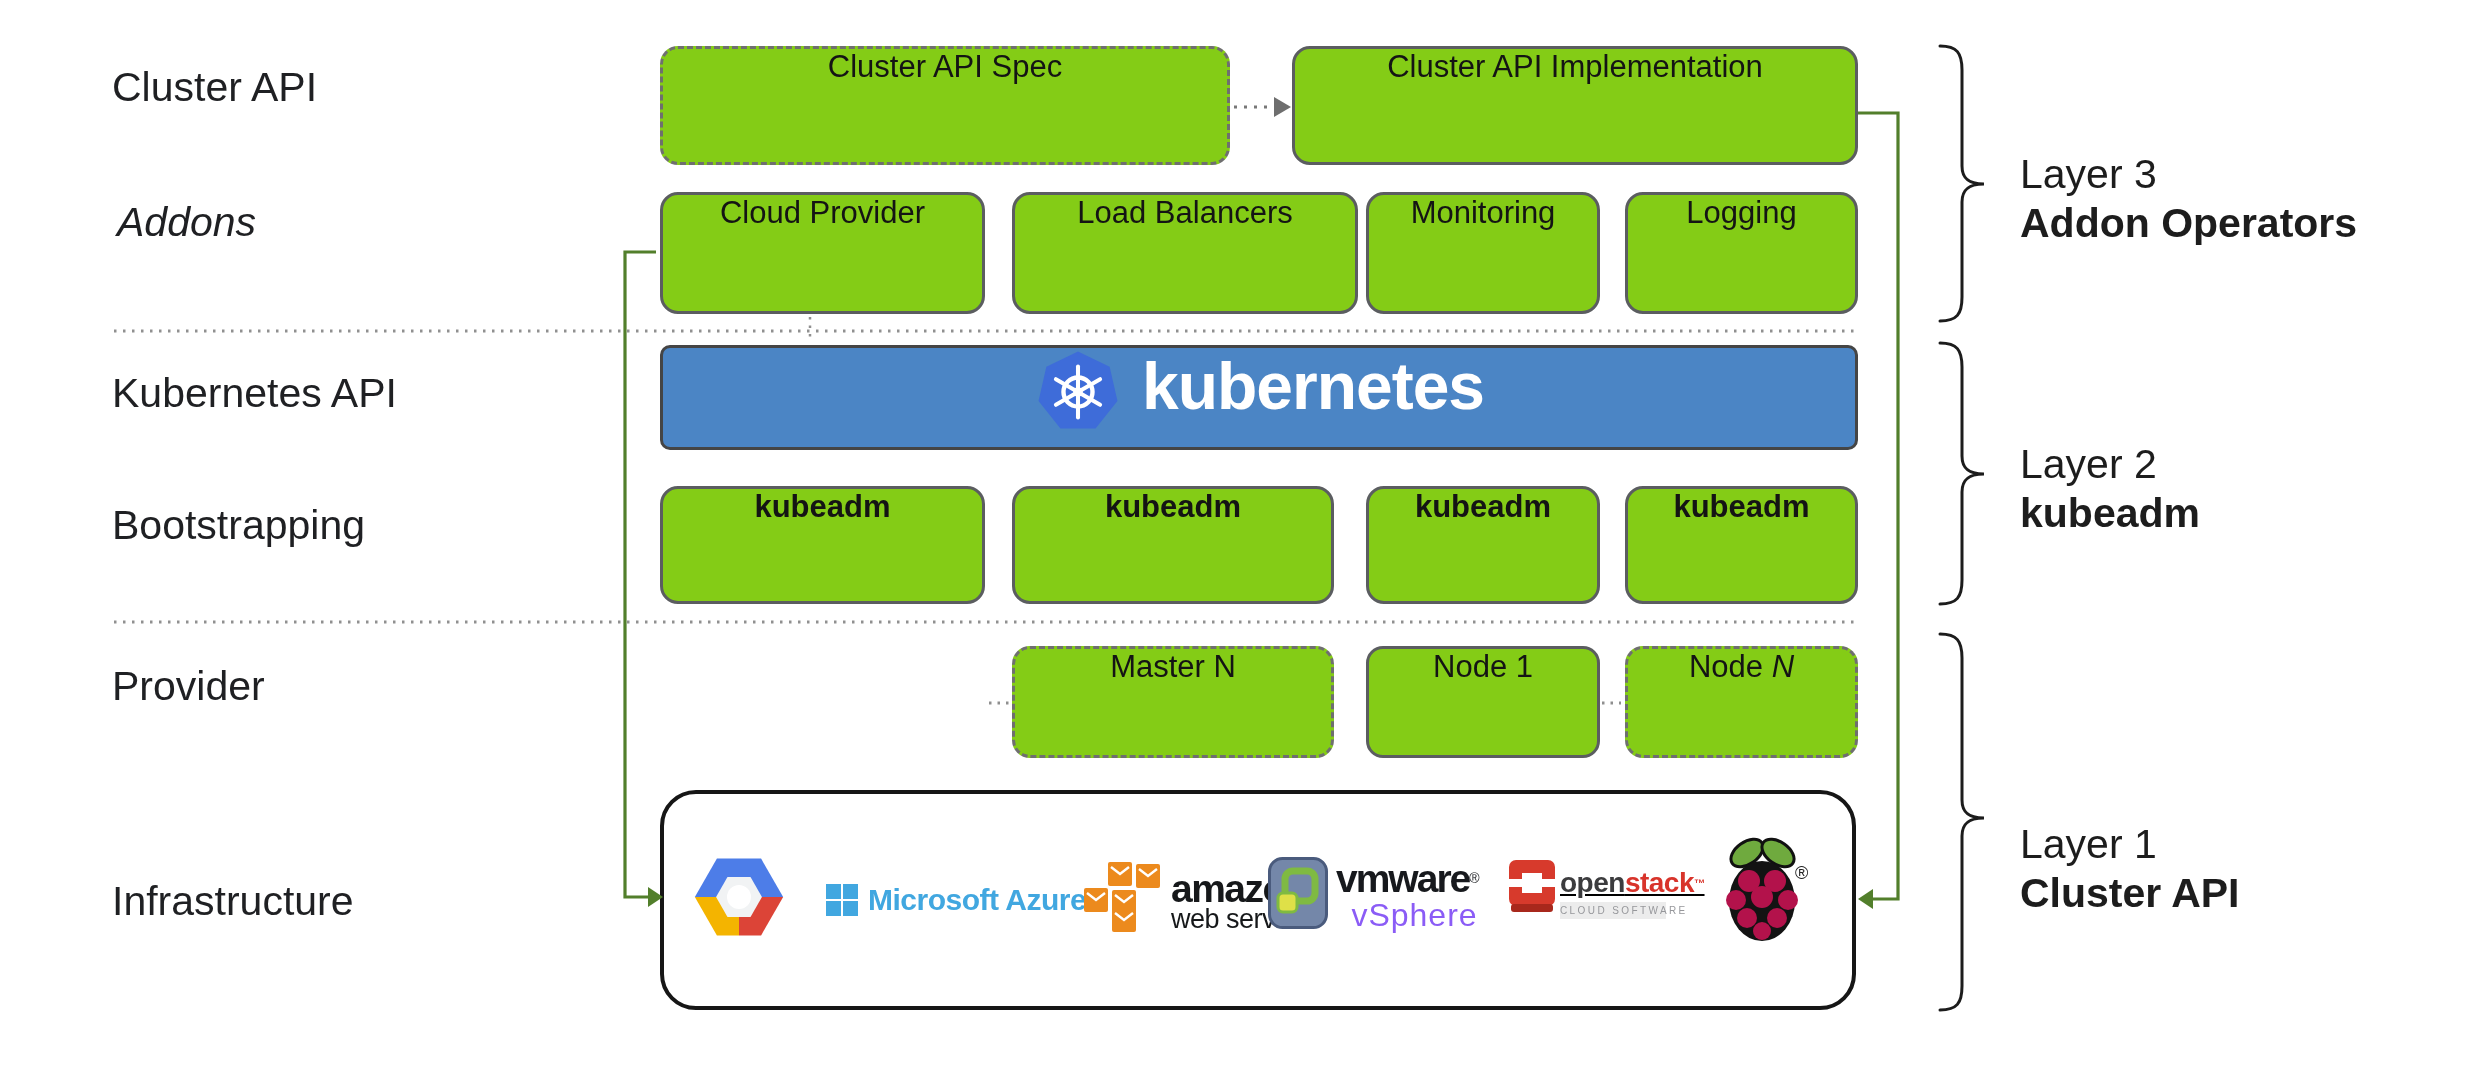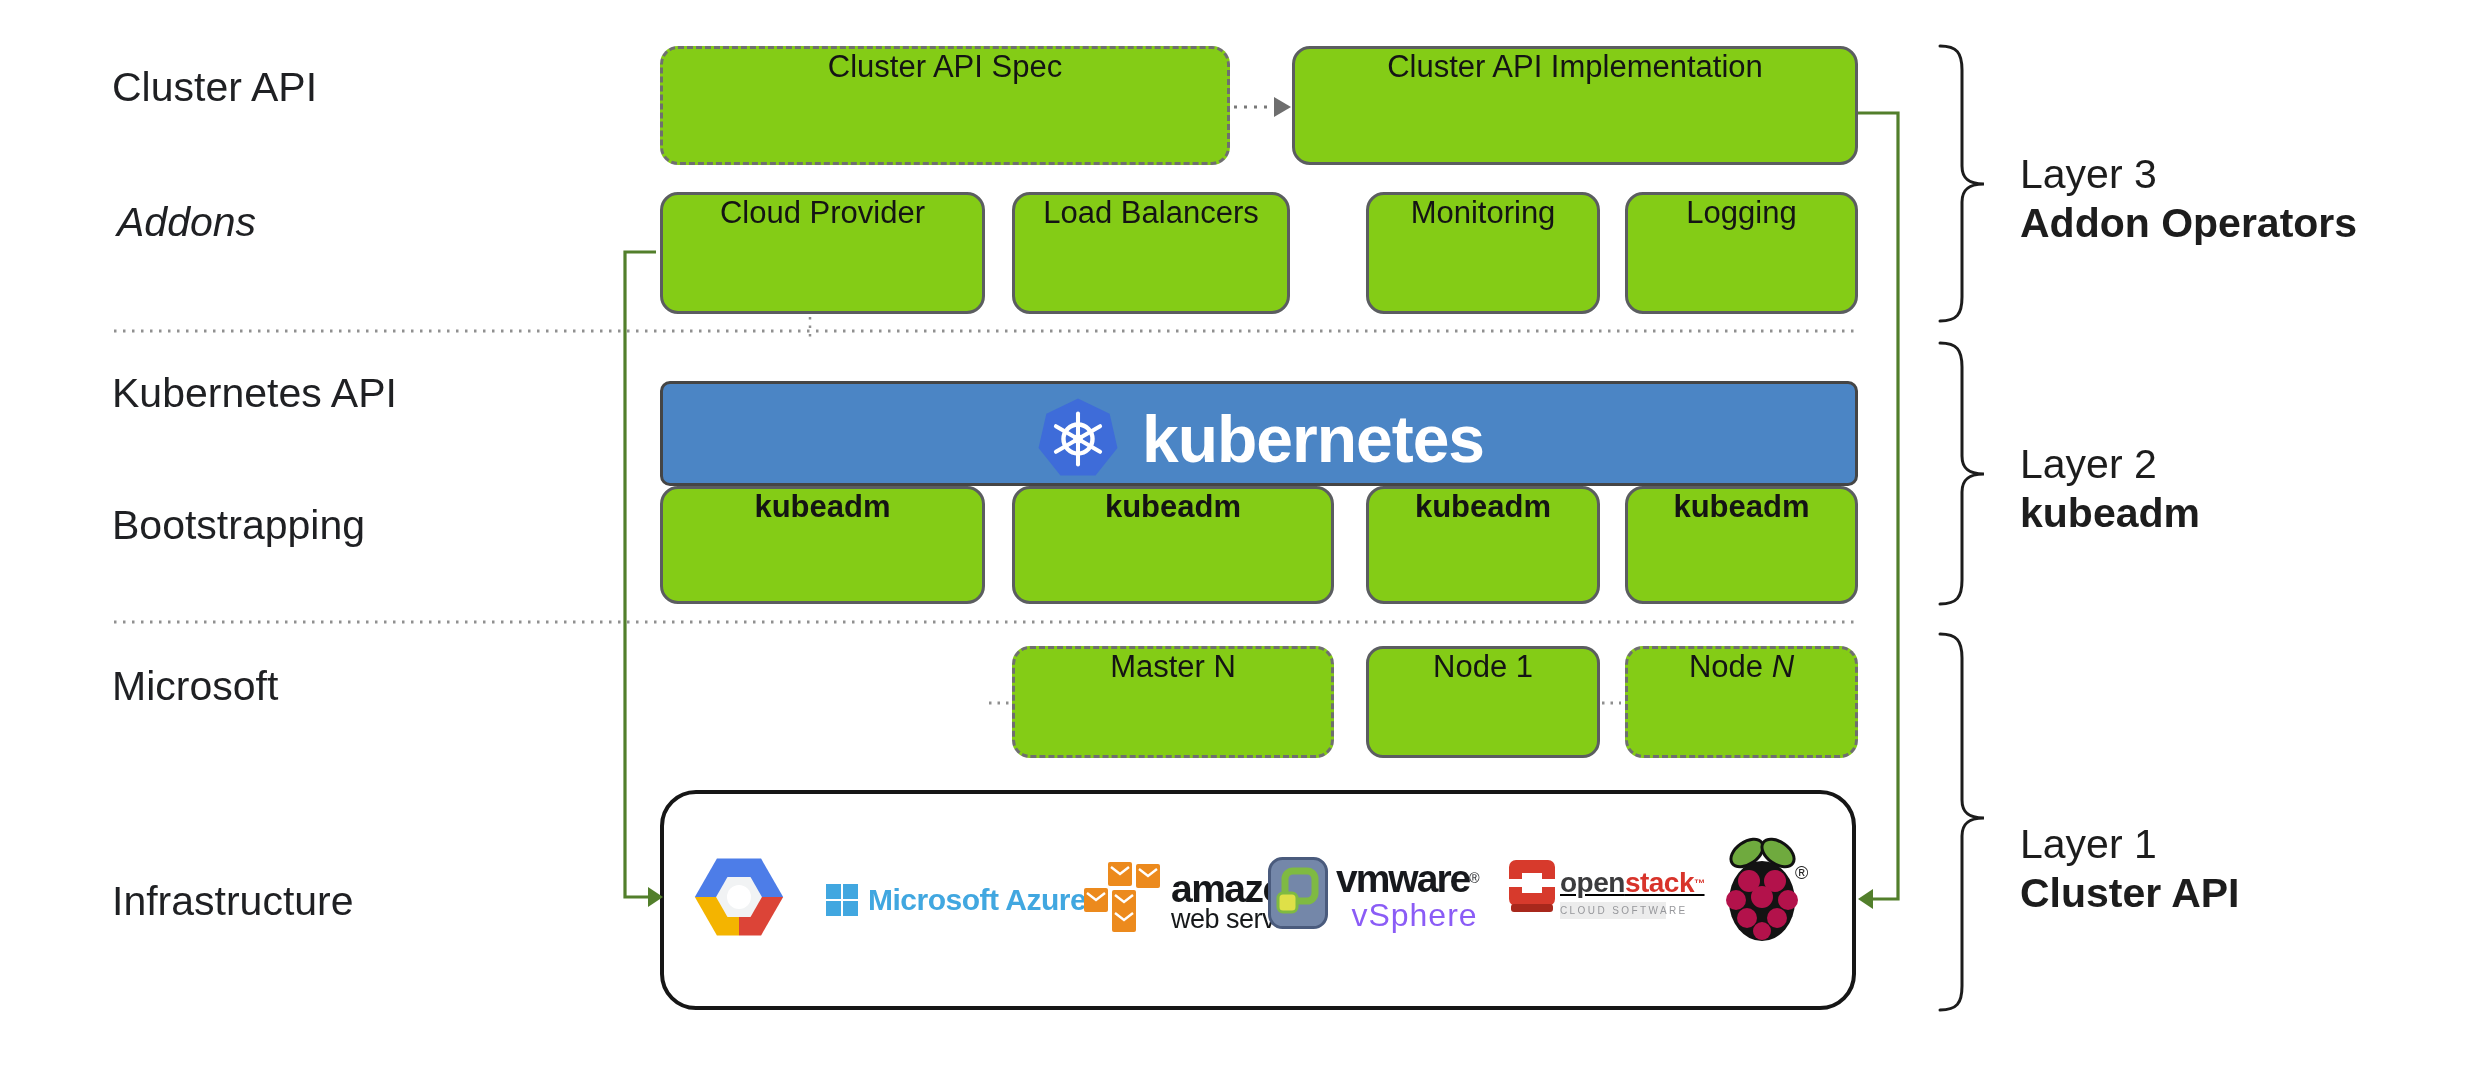--- a/index.html
+++ b/index.html
@@ -13,21 +13,21 @@
     position:absolute; display:flex; align-items:flex-start; justify-content:center;
     background:#84cc16; border:3px solid #5b5d60; border-radius:18px;
     font-size:31px; color:#141414; text-align:center; white-space:nowrap;
   }
   .box.dashed { border:3px dashed #6f6f6f; }
   .box.boldtxt { font-weight:bold; }
   .lbl .it { font-style:italic; }
   .banner {
     position:absolute; left:660px; top:345px; width:1198px; height:105px;
     background:#4b85c5; border:3px solid #454545; border-radius:10px;
-    display:flex; align-items:flex-end; justify-content:center; gap:20px;margin-top:36px;
+    display:flex; align-items:flex-start; justify-content:center; gap:20px;
   }
   .banner .word { color:#ffffff; font-size:66px; font-weight:bold; letter-spacing:-1px; padding-bottom:6px; }
   .infra {
     position:absolute; left:660px; top:790px; width:1196px; height:220px;
     background:#fff; border:4px solid #161616; border-radius:36px;
   }
   .layerblock { position:absolute; left:2020px; font-size:41px; color:#1d1d1d; line-height:49px; white-space:nowrap; }
   .layerblock .lname { font-weight:bold; }
   .overlay { position:absolute; left:0; top:0; pointer-events:none; }
   .logo-abs { position:absolute; }
@@ -49,34 +49,34 @@
 </style>
 </head>
 <body>
 
 <div class="canvas">
 
   <div class="rowlabel" style="left:112px; top:64px;">Cluster API</div>
   <div class="rowlabel" style="left:117px; top:199px;font-style:italic;">Addons</div>
   <div class="rowlabel" style="left:112px; top:370px;">Kubernetes API</div>
   <div class="rowlabel" style="left:112px; top:502px;">Bootstrapping</div>
-  <div class="rowlabel" style="left:112px; top:663px;">Microsoft</div>
+  <div class="rowlabel" style="left:112px; top:663px;">Provider</div>
   <div class="rowlabel" style="left:112px; top:878px;">Infrastructure</div>
 
   <div class="box dashed" style="left:660px; top:46px; width:570px; height:119px;">
     <span class="lbl">Cluster API Spec</span>
   </div>
   <div class="box" style="left:1292px; top:46px; width:566px; height:119px;">
     <span class="lbl">Cluster API Implementation</span>
   </div>
 
   <div class="box" style="left:660px; top:192px; width:325px; height:122px;">
     <span class="lbl">Cloud Provider</span>
   </div>
-  <div class="box" style="left:1012px; top:192px; width:278px; height:122px;">
+  <div class="box" style="left:1012px; top:192px; width:346px; height:122px;">
     <span class="lbl">Load Balancers</span>
   </div>
   <div class="box" style="left:1366px; top:192px; width:234px; height:122px;">
     <span class="lbl">Monitoring</span>
   </div>
   <div class="box" style="left:1625px; top:192px; width:233px; height:122px;">
     <span class="lbl">Logging</span>
   </div>
 
   <div class="banner">

